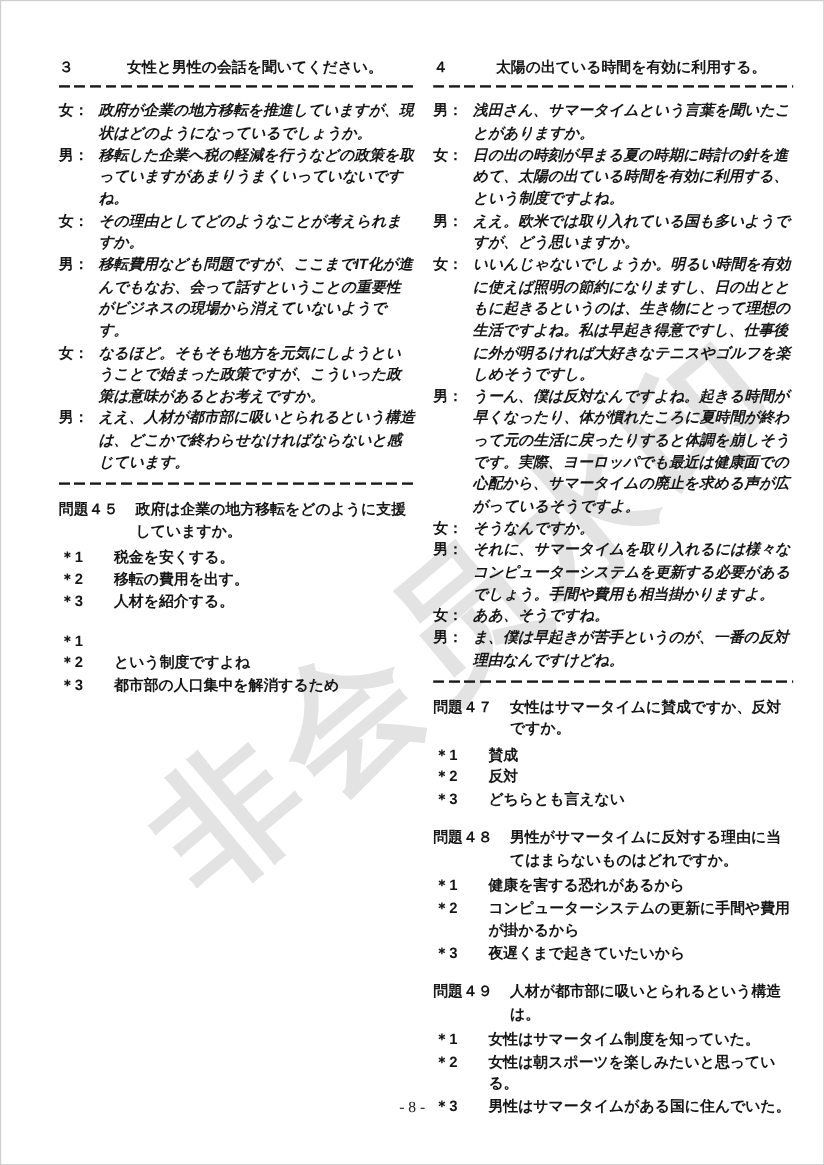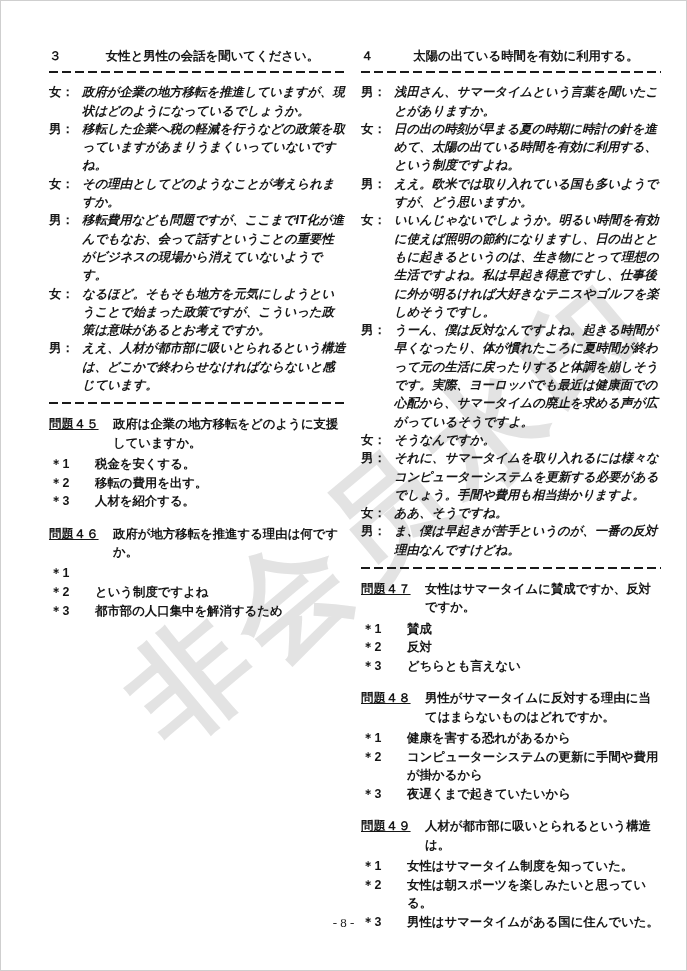--- a/index.html
+++ b/index.html
@@ -52,21 +52,21 @@
     margin:6px 0 10px;
     background:repeating-linear-gradient(90deg,#1a1a1a 0 9px,transparent 9px 13px);
   }
   .sep.mid{margin:8px 0 11px;}
   .dlg{display:flex;}
   .spk{flex:0 0 33px;}
   .dtx{flex:1;font-style:italic;}
   .qblock{margin-top:0;}
   .qblock + .qblock{margin-top:14px;}
   .qline{display:flex;}
-  .qlabel{flex:0 0 64px;text-decoration:underline;}
+  .qlabel{flex:0 0 64px;}
   .qtext{flex:1;}
   .opts{margin-top:3px;line-height:18.6px;}
   .opt{display:flex;}
   .optlabel{flex:0 0 45px;padding-left:1px;}
   .opttext{flex:1;}
   .footer{
     position:absolute;
     left:0;right:0;top:914px;
     text-align:center;
     font-family:"Liberation Serif","DejaVu Serif",serif;
@@ -134,24 +134,20 @@
             <span class="opttext">移転の費用を出す。</span>
           </div>
           <div class="opt">
             <span class="optlabel">＊3</span>
             <span class="opttext">人材を紹介する。</span>
           </div>
         </div>
       </div>
 
       <div class="qblock">
-        <div class="qline">
-          <span class="qlabel">問題４６</span>
-          <span class="qtext">政府が地方移転を推進する理由は何ですか。</span>
-        </div>
         <div class="opts">
           <div class="opt">
             <span class="optlabel">＊1</span>
           </div>
           <div class="opt">
             <span class="optlabel">＊2</span>
             <span class="opttext">という制度ですよね</span>
           </div>
           <div class="opt">
             <span class="optlabel">＊3</span>

